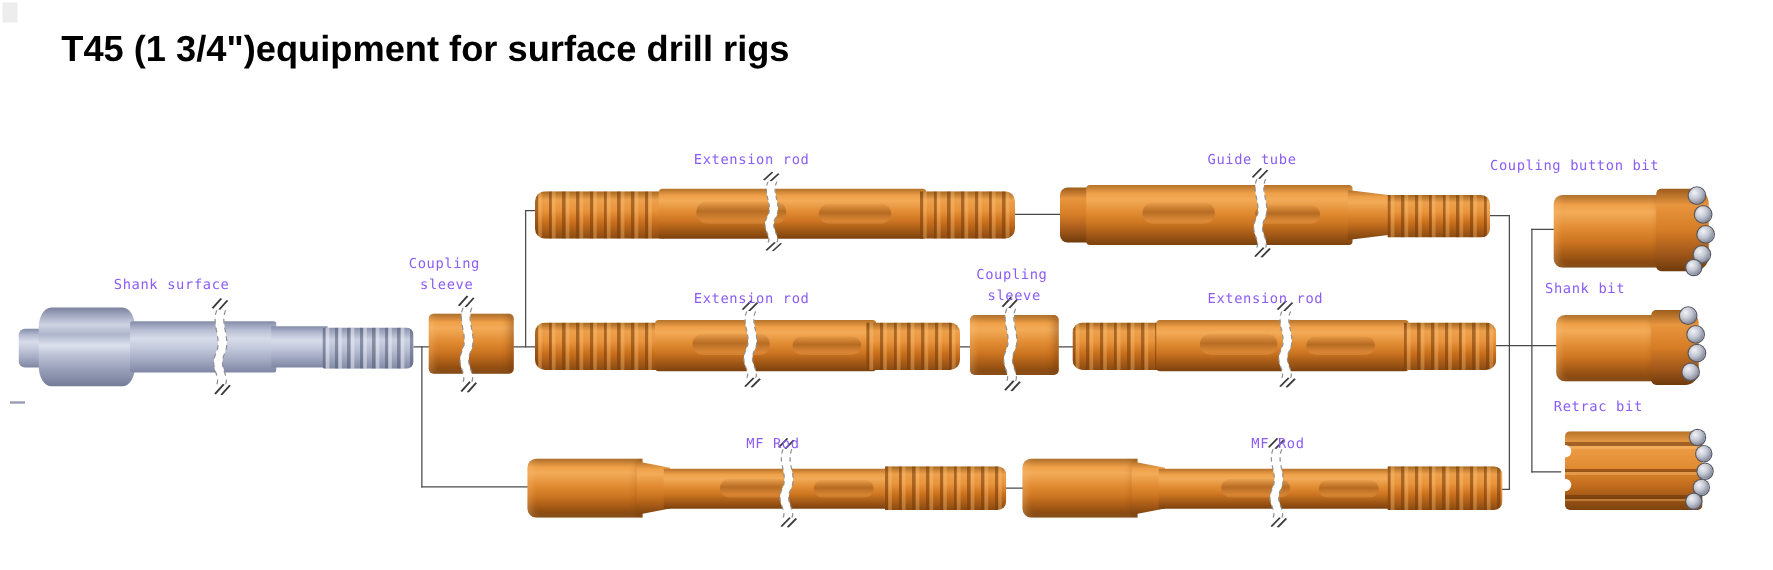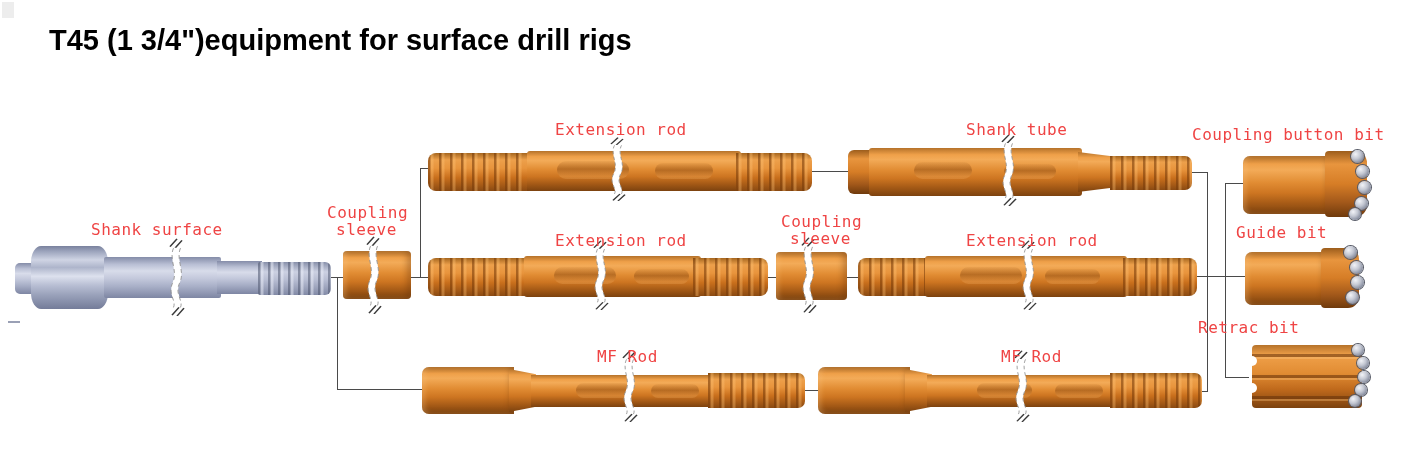--- a/index.html
+++ b/index.html
@@ -1,20 +1,20 @@
 <!DOCTYPE html>
 <html><head>
 <meta charset="utf-8">
 <style>
   html,body{margin:0;padding:0;background:#ffffff;}
   #canvas{position:relative;width:1418px;height:456px;background:#ffffff;overflow:hidden;
           font-family:"DejaVu Sans Mono",monospace;}
   .abs{position:absolute;}
   .ttl{font-family:"Liberation Sans",sans-serif;font-weight:700;font-size:29px;color:#000;}
-  .lbl{font-family:"DejaVu Sans Mono",monospace;font-size:16px;color:#ef4444;
+  .lbl{font-family:"DejaVu Sans Mono",monospace;font-size:11px;color:#8b5cf6;
        letter-spacing:.5px;white-space:pre;line-height:1;}
   .ln{background:#4a4a4a;}
   .orange{background:linear-gradient(180deg,#b5722a 0%,#efa049 14%,#f3ab58 24%,#e18c33 46%,
           #cd7521 64%,#a55a16 82%,#7c420f 100%);}
   .cyl{box-shadow:inset -4px 0 6px rgba(100,48,8,.35), inset 3px 0 5px rgba(255,205,140,.30);}
   .othr{background-image:repeating-linear-gradient(90deg,rgba(116,58,10,.55) 0 2px,
           rgba(255,196,120,.35) 3px 5px,rgba(0,0,0,0) 6px 11px),
         linear-gradient(180deg,#a5661f 0%,#eda04b 18%,#e8943c 40%,#c96f1c 65%,#8a4a12 100%);}
   .gray{background:linear-gradient(180deg,#848ca8 0%,#b9bfd4 18%,#d8dcea 34%,#c4c9dc 52%,
           #a8afc7 72%,#7e86a3 100%);}
@@ -241,24 +241,24 @@
         <path d="M9.5,13 C4.5,28 14.5,42 8.5,58 C3.5,72 12.5,80 9.5,89" stroke="#909090" stroke-width="1" stroke-dasharray="5 4" fill="none"></path>
         <path d="M16.5,13 C11.5,28 21.5,42 15.5,58 C10.5,72 19.5,80 16.5,89" stroke="#909090" stroke-width="1" stroke-dasharray="5 4" fill="none"></path>
         <path d="M8,99 L15,89 M13,100 L20,90" stroke="#3a3a3a" stroke-width="1.6" fill="none"></path>
       </svg>
   </div>
 
   <div class="abs lbl" style="left:91px;top:222px;">Shank surface</div>
   <div class="abs lbl" style="left:327px;top:205px;">Coupling</div>
   <div class="abs lbl" style="left:336px;top:222px;">sleeve</div>
   <div class="abs lbl" style="left:555px;top:122px;">Extension rod</div>
-  <div class="abs lbl" style="left:966px;top:122px;">Shank tube</div>
+  <div class="abs lbl" style="left:966px;top:122px;">Guide tube</div>
   <div class="abs lbl" style="left:1192px;top:127px;">Coupling button bit</div>
   <div class="abs lbl" style="left:555px;top:233px;">Extension rod</div>
   <div class="abs lbl" style="left:781px;top:214px;">Coupling</div>
   <div class="abs lbl" style="left:790px;top:231px;">sleeve</div>
   <div class="abs lbl" style="left:966px;top:233px;">Extension rod</div>
-  <div class="abs lbl" style="left:1236px;top:225px;">Guide bit</div>
+  <div class="abs lbl" style="left:1236px;top:225px;">Shank bit</div>
   <div class="abs lbl" style="left:597px;top:349px;">MF Rod</div>
   <div class="abs lbl" style="left:1001px;top:349px;">MF Rod</div>
-  <div class="abs lbl" style="left:1198px;top:320px;">Retrac bit</div>
+  <div class="abs lbl" style="left:1243px;top:320px;">Retrac bit</div>
 
 </div>
 
 </body></html>

